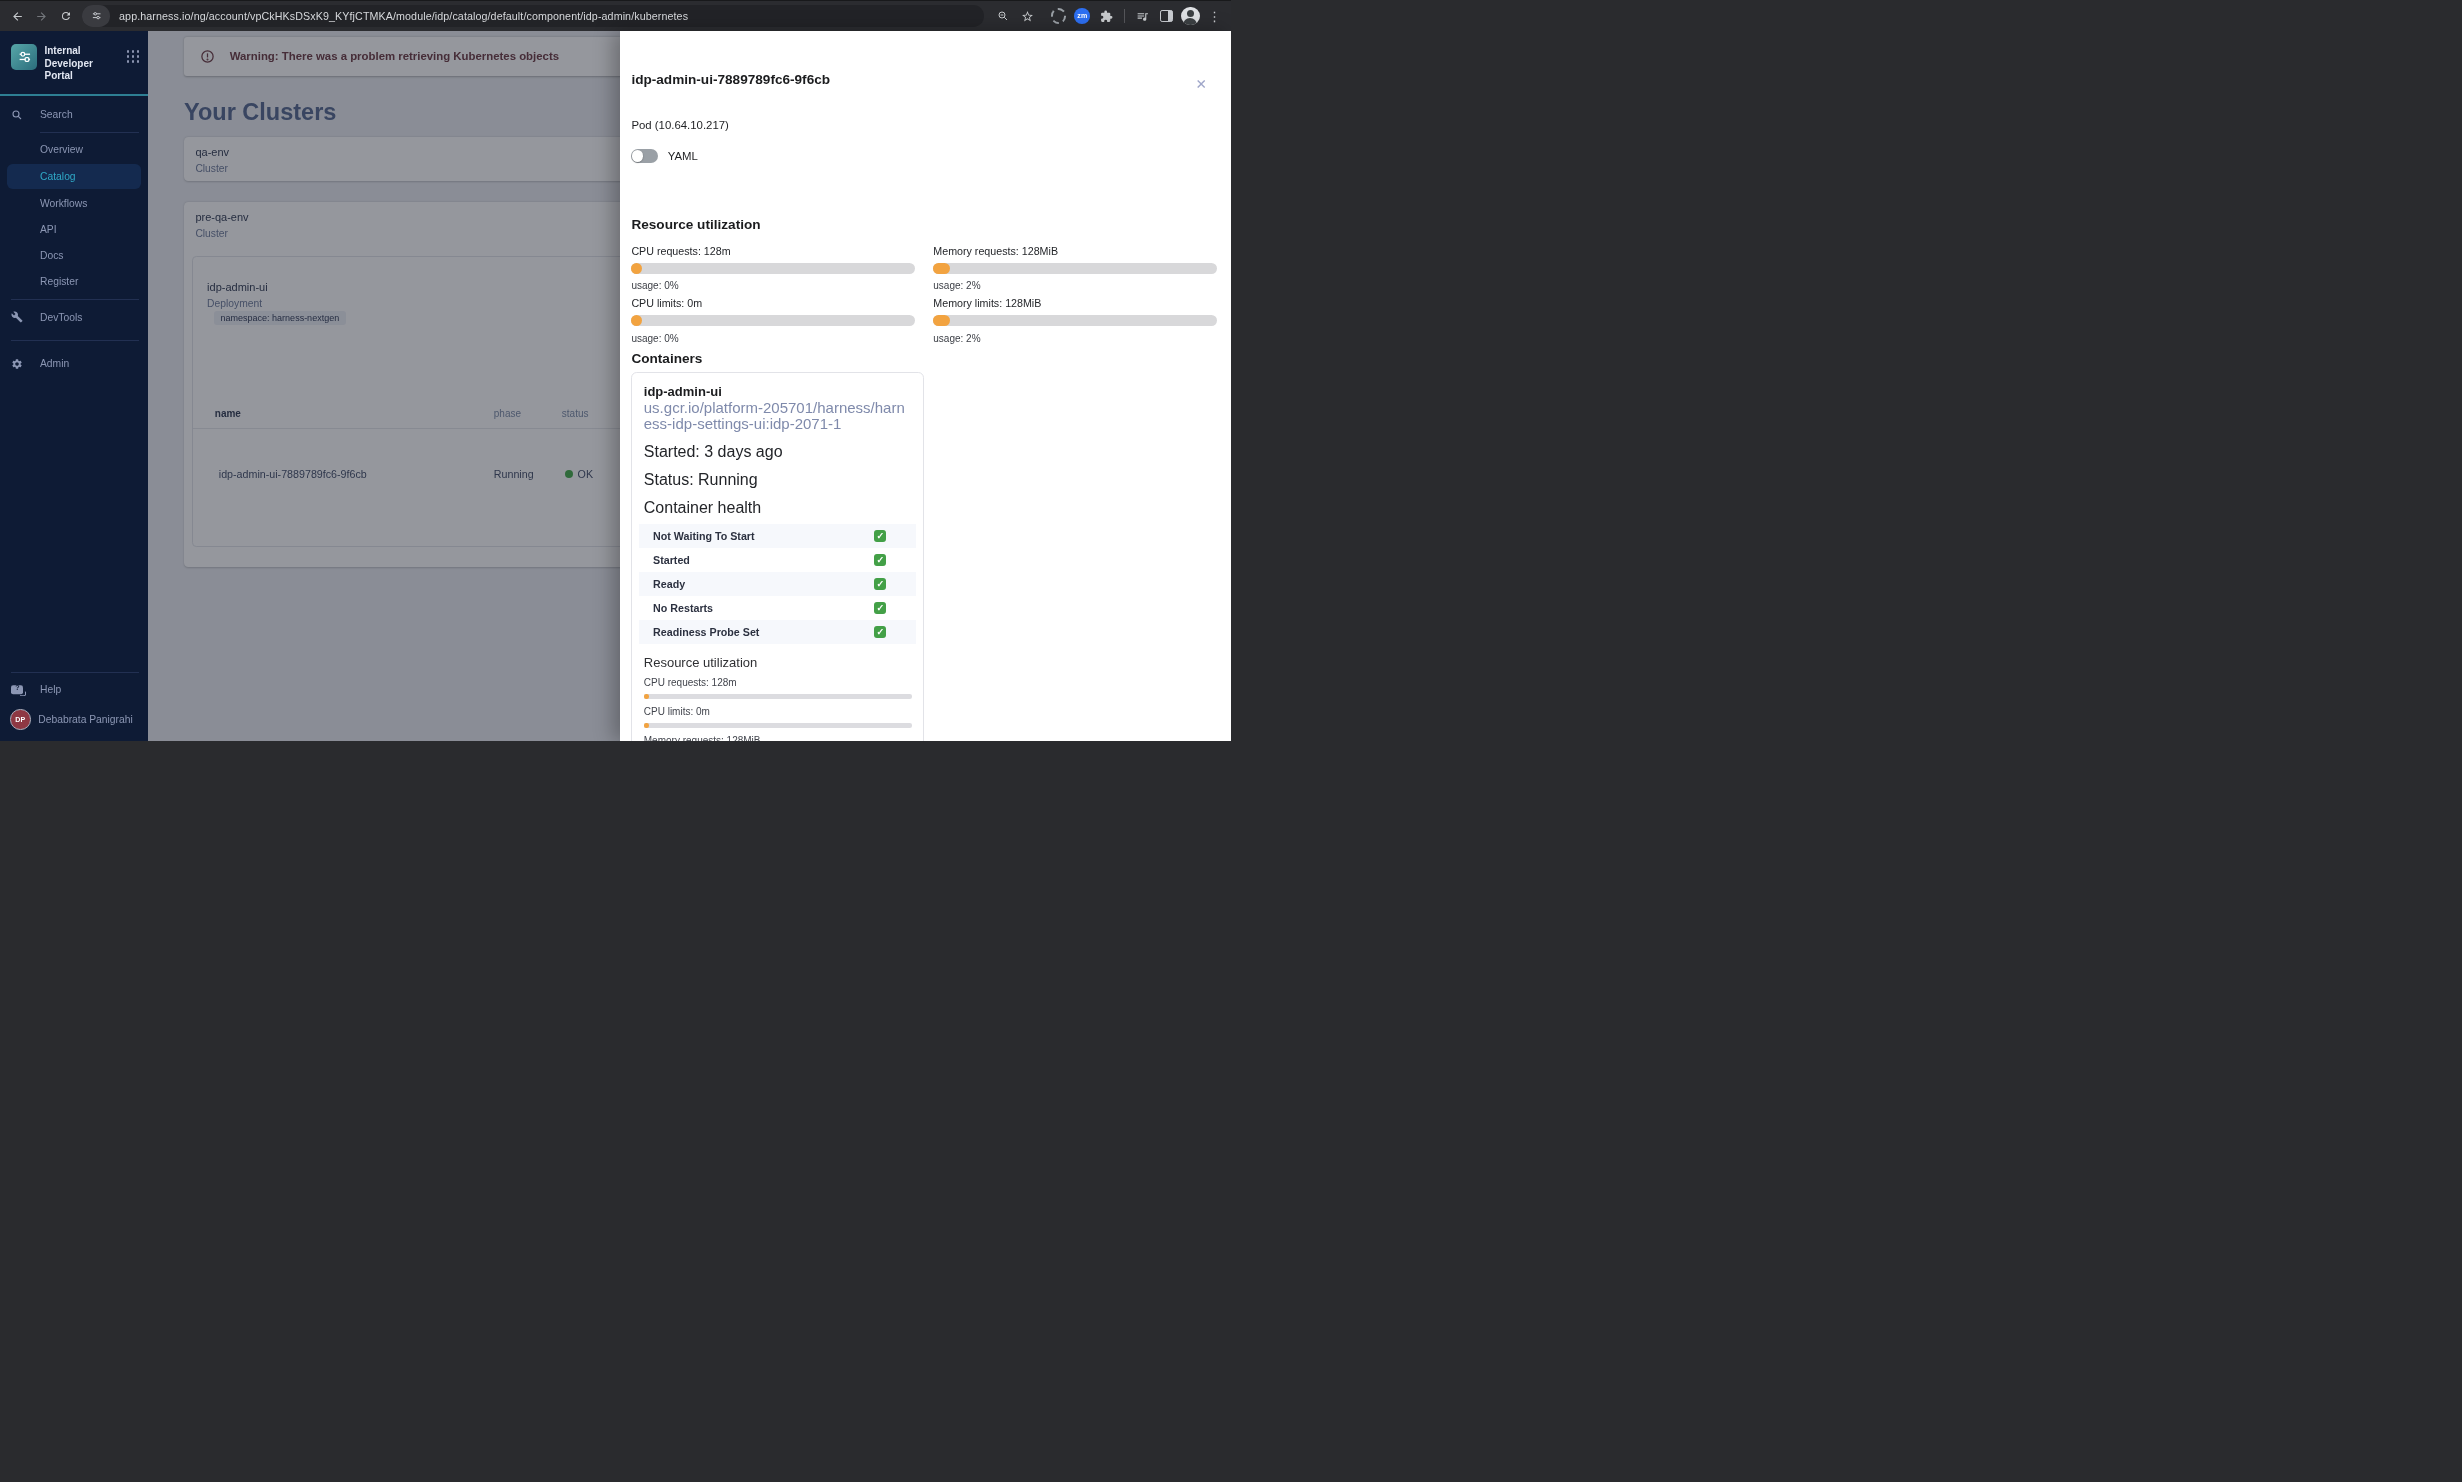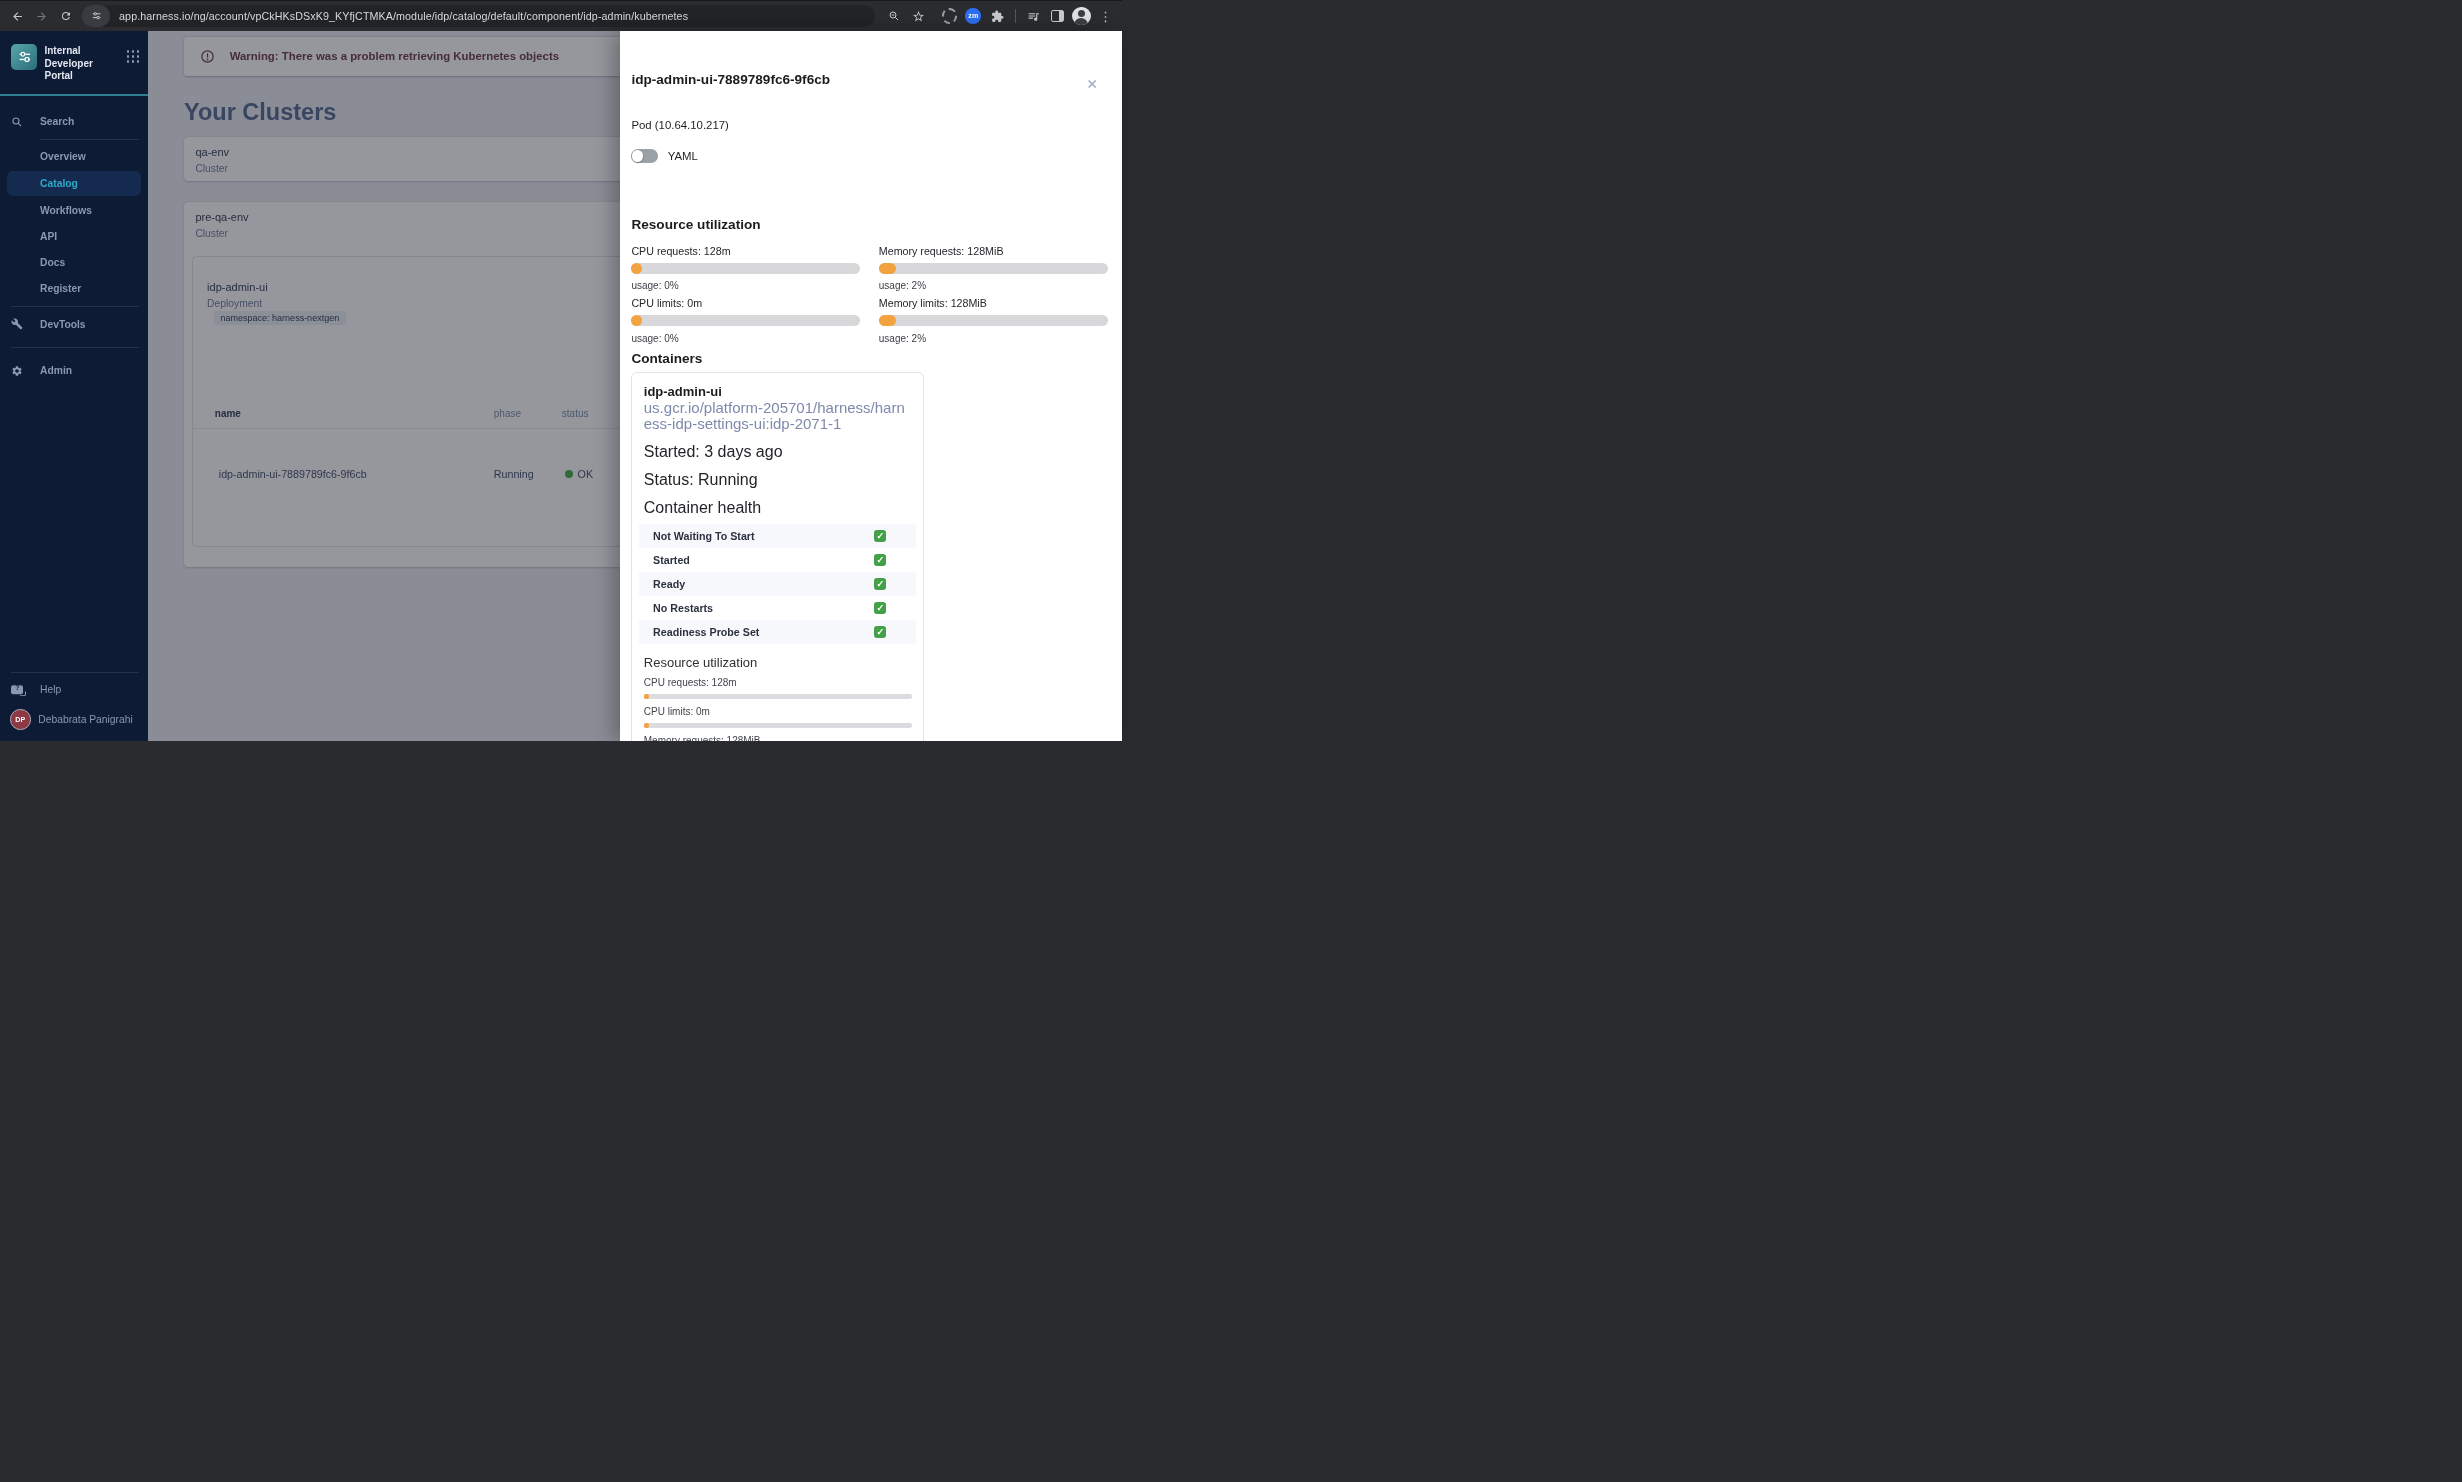--- a/index.html
+++ b/index.html
@@ -1,17 +1,17 @@
 <!DOCTYPE html>
 <html style="font-size:11.4px"><head>
 <meta charset="utf-8">
 <style>
   html,body{margin:0;padding:0;width:1231px;height:741px;overflow:hidden;
     background:#2a2b2e;font-family:"Liberation Sans",sans-serif;}
-  .screen{position:relative;width:1122px;height:741px;}
+  .screen{position:relative;width:1231px;height:741px;}
 
   
   .toolbar{position:absolute;left:0;top:0;right:0;height:31px;background:#2b2c30;
     border-top:1.4px solid #18191b;display:flex;align-items:center;box-sizing:border-box;}
   .tb-btn{width:24px;height:24px;display:flex;align-items:center;justify-content:center;
     color:#c7cacd;flex:0 0 auto;border-radius:50%;}
   .tb-btn.disabled{color:#74777c;}
   .tb-btn svg{display:block;}
   .url-pill{flex:1 1 auto;height:21.4px;margin:0 7.1px 0 4.3px;background:#222327;border-radius:10.7px;
     display:flex;align-items:center;min-width:0;}
@@ -38,21 +38,21 @@
   
   .sidebar{position:absolute;left:0;top:0;bottom:0;width:148px;background:#0e1b35;color:#8c97b4;}
   .brand{display:flex;align-items:flex-start;padding:13px 8.6px 0 11.4px;}
   .brand-logo{width:26px;height:26px;border-radius:5px;flex:0 0 auto;
     background:linear-gradient(135deg,#57a7a9 0%,#2b6d7c 100%);display:flex;align-items:center;justify-content:center;}
   .brand-title{flex:1 1 auto;color:#e2e7f2;font-size:10px;font-weight:600;line-height:1.25;margin:1.4px 4.3px 0 7.1px;}
   .grid-dots{flex:0 0 auto;margin-top:5.7px;display:grid;grid-template-columns:repeat(3,2.9px);
     grid-template-rows:repeat(3,2.9px);gap:2.1px;}
   .grid-dots i{width:2.9px;height:2.9px;border-radius:50%;background:#8b95b0;}
   .teal-rule{height:1.4px;background:#2e7f93;margin-top:11.4px;}
-  .nav{padding-top:13px;font-weight:bold;}
+  .nav{padding-top:6px;}
   .nav-item{position:relative;height:26px;display:flex;align-items:center;font-size:10.3px;
     color:#8c97b4;cursor:pointer;}
   .nav-item .nav-ic{position:absolute;left:11.4px;top:50%;transform:translateY(-50%);display:flex;}
   .nav-item .nav-label{margin-left:40px;}
   .nav-item.active{background:#142a4f;border-radius:5.7px;margin:1.4px 7.1px;height:25px;}
   .nav-item.active .nav-label{margin-left:33px;color:#2fa9c7;}
   .nav-rule{height:0.7px;background:#223052;margin:4.3px 8.6px 4.3px 40px;}
   .nav-rule.full{margin-left:11.4px;}
   .chat-ic{position:relative;width:12px;height:9.3px;background:#8c97b4;border-radius:2.1px;}
   .chat-ic::after{content:"?";position:absolute;left:0;right:0;top:-0.7px;text-align:center;

